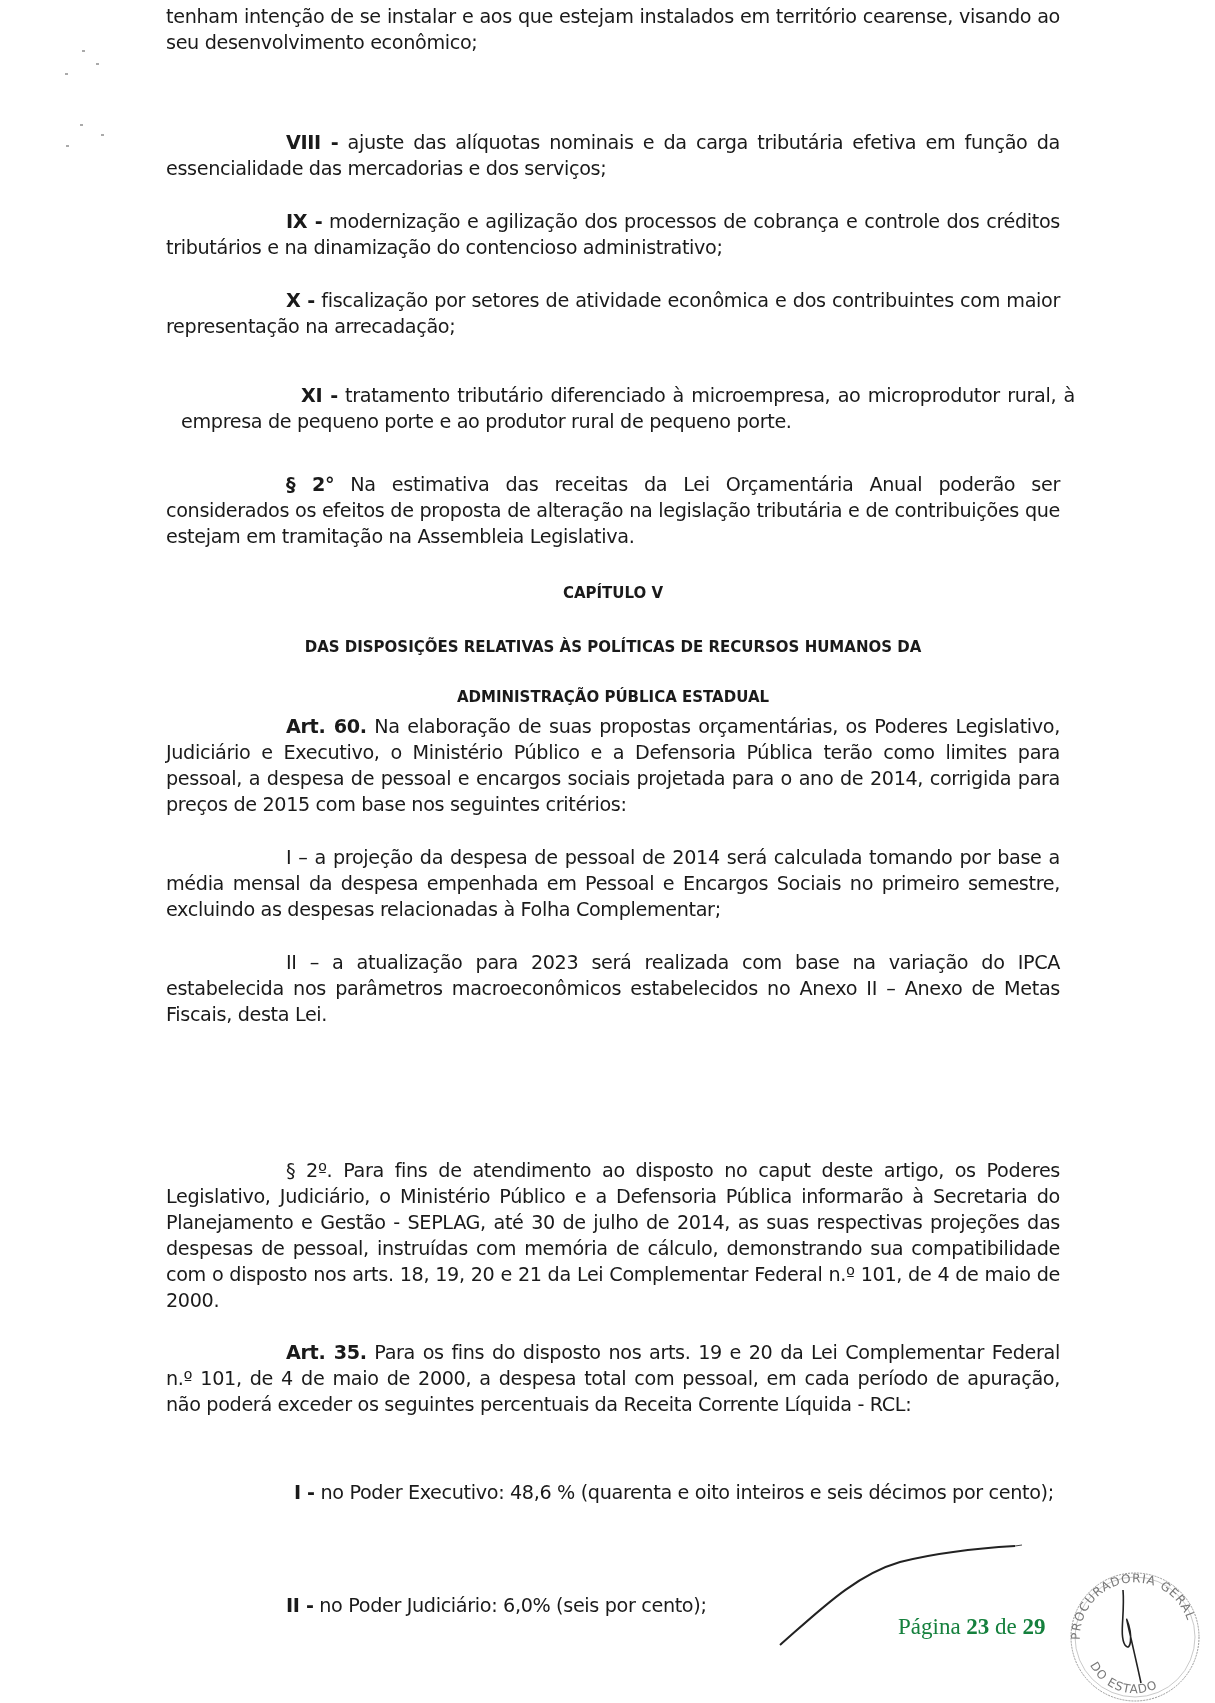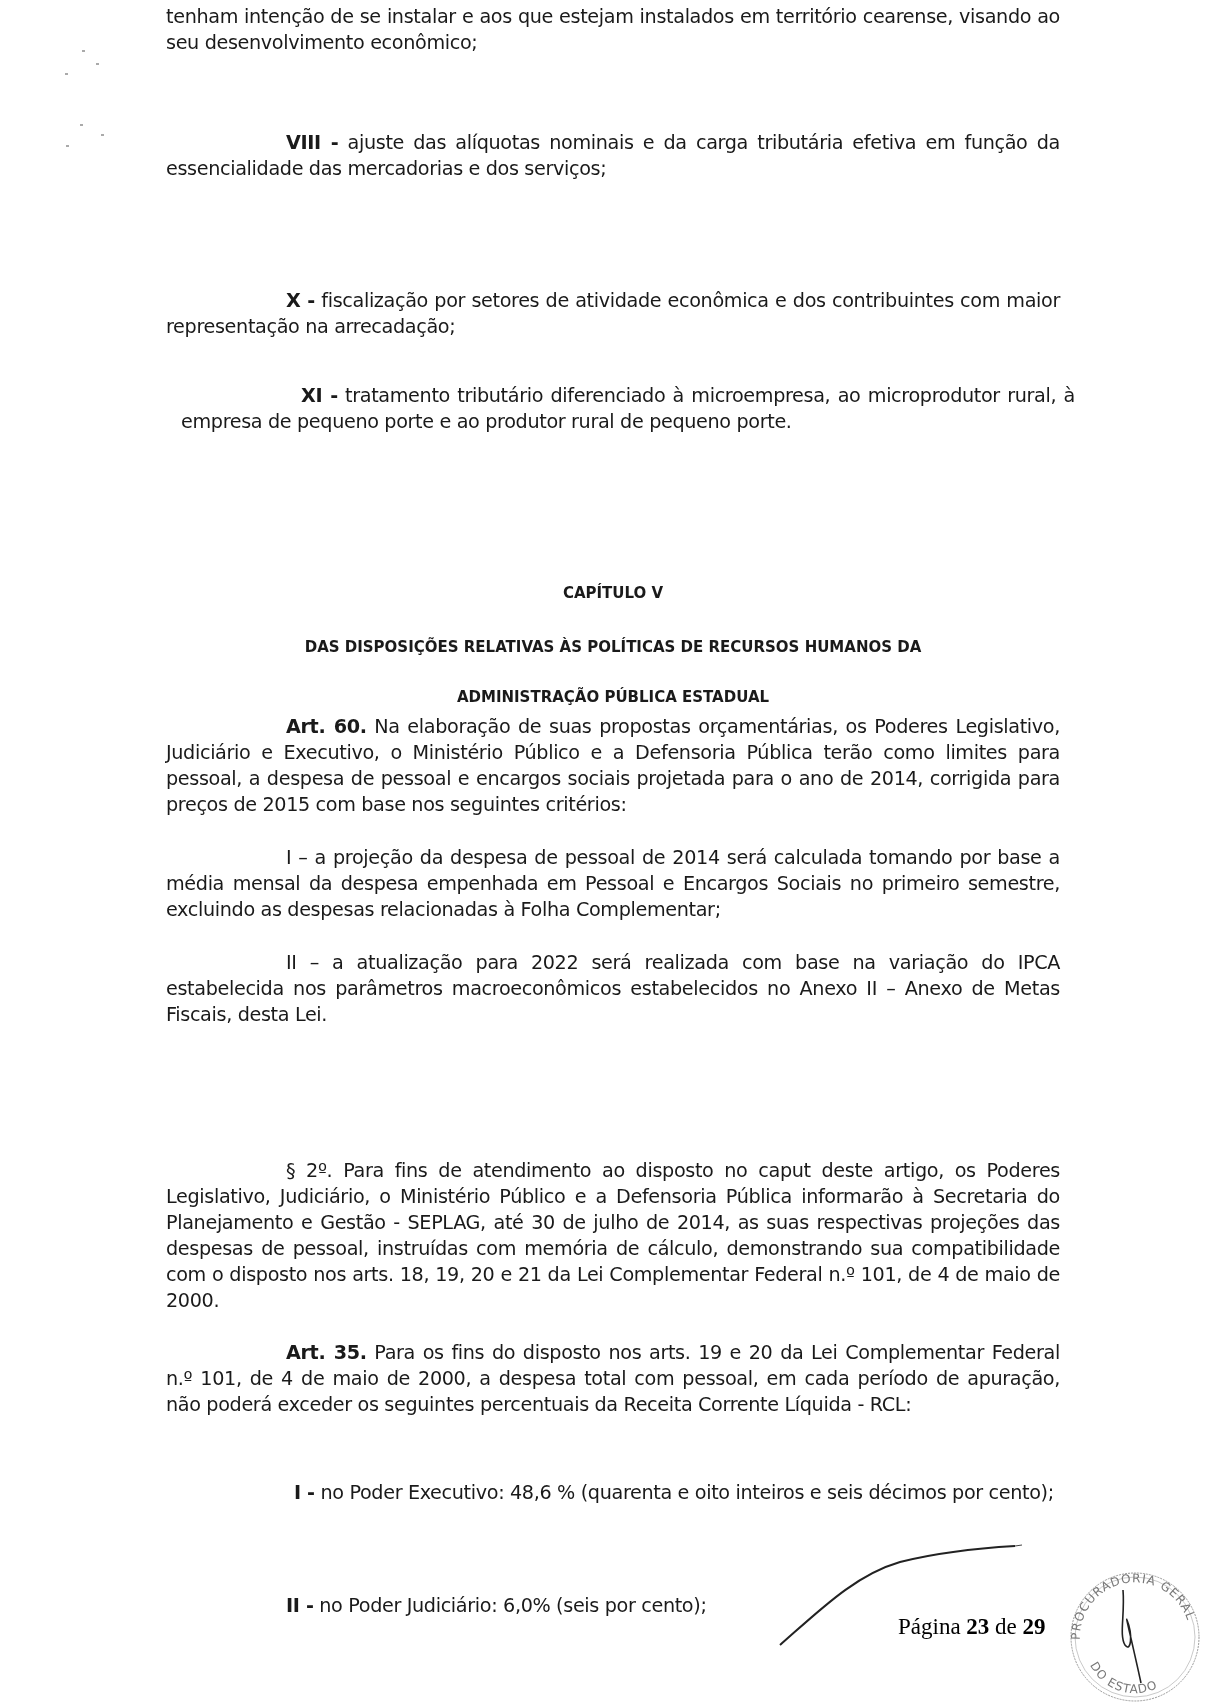--- a/index.html
+++ b/index.html
@@ -13,21 +13,21 @@
     position: absolute; left: 166px; width: 894px;
     font-size: 19.2px; line-height: 26px; letter-spacing: -0.35px;
     text-align: justify;
   }
   .indent { text-indent: 120px; }
   .b { font-weight: bold; }
   .center { text-align: center; text-indent: 0; }
   .heading { font-weight: bold; font-size: 15px; letter-spacing: 0; }
   .footer-page {
     position: absolute; left: 898px; top: 1614px;
-    font-family: "Liberation Serif", serif; font-size: 23px; color: #000000;
+    font-family: "Liberation Serif", serif; font-size: 23px; color: #15803d;
   }
   .footer-page .num { font-weight: bold; }
   .stamp { position: absolute; left: 1055px; top: 1565px; width: 155px; height: 140px; }
   .signature { position: absolute; left: 760px; top: 1540px; width: 300px; height: 110px; }
   .speck { position: absolute; width: 3px; height: 2px; background: #aaa; }
 </style>
 </head>
 <body>
 
 <div class="page">
@@ -36,35 +36,37 @@
   <span class="speck" style="left:96px;top:63px;"></span>
   <span class="speck" style="left:65px;top:73px;"></span>
   <span class="speck" style="left:80px;top:124px;"></span>
   <span class="speck" style="left:101px;top:134px;"></span>
   <span class="speck" style="left:66px;top:145px;"></span>
 
   <p class="text-block" style="top:4px;margin:0;">tenham intenção de se instalar e aos que estejam instalados em território cearense, visando ao seu desenvolvimento econômico;</p>
 
   <p class="text-block indent" style="top:130px;margin:0;"><span class="b">VIII -</span><span> ajuste das alíquotas nominais e da carga tributária efetiva em função da essencialidade das mercadorias e dos serviços;</span></p>
 
+  <p class="text-block indent" style="top:209px;margin:0;"><span class="b">IX -</span><span> modernização e agilização dos processos de cobrança e  controle dos créditos tributários e na dinamização do contencioso administrativo;</span></p>
 
   <p class="text-block indent" style="top:288px;margin:0;"><span class="b">X -</span><span> fiscalização por setores de atividade econômica e dos contribuintes com maior representação na arrecadação;</span></p>
 
   <p class="text-block indent" style="top:368px;margin:15px;"><span class="b">XI -</span><span> tratamento tributário diferenciado à microempresa, ao microprodutor rural, à empresa de pequeno porte e ao produtor rural de pequeno porte.</span></p>
 
+  <p class="text-block indent" style="top:472px;margin:0;"><span class="b">§ 2°</span><span> Na estimativa das receitas da Lei Orçamentária Anual poderão ser considerados os efeitos de proposta de alteração na legislação  tributária e de contribuições que estejam em tramitação na Assembleia Legislativa.</span></p>
 
   <div class="text-block center heading" style="top:580px;">CAPÍTULO V</div>
   <div class="text-block center heading" style="top:634px;">DAS DISPOSIÇÕES RELATIVAS ÀS POLÍTICAS DE RECURSOS HUMANOS DA</div>
   <div class="text-block center heading" style="top:684px;">ADMINISTRAÇÃO PÚBLICA ESTADUAL</div>
 
   <p class="text-block indent" style="top:714px;margin:0;"><span class="b">Art. 60.</span><span> Na elaboração de suas propostas orçamentárias, os Poderes Legislativo, Judiciário e Executivo, o Ministério Público e a Defensoria Pública terão como limites para pessoal, a despesa de pessoal e encargos sociais projetada para o ano de 2014, corrigida para preços de 2015 com base nos seguintes critérios:</span></p>
 
   <p class="text-block indent" style="top:845px;margin:0;">I – a projeção da despesa de pessoal de 2014 será calculada tomando por base a média mensal da despesa empenhada em Pessoal e Encargos Sociais no primeiro semestre, excluindo as despesas relacionadas à Folha Complementar;</p>
 
-  <p class="text-block indent" style="top:950px;margin:0;">II – a atualização para 2022 será realizada com base na variação do IPCA estabelecida nos parâmetros macroeconômicos estabelecidos no Anexo II – Anexo de Metas Fiscais, desta Lei.</p>
+  <p class="text-block indent" style="top:950px;margin:0;">II – a atualização para 2023 será realizada com base na variação do IPCA estabelecida nos parâmetros macroeconômicos estabelecidos no Anexo II – Anexo de Metas Fiscais, desta Lei.</p>
 
 
   <p class="text-block indent" style="top:1158px;margin:0;">§ 2º. Para fins de atendimento ao disposto no caput deste artigo, os Poderes Legislativo, Judiciário, o Ministério Público e a Defensoria Pública informarão à Secretaria do Planejamento e Gestão - SEPLAG, até 30 de julho de 2014, as suas respectivas projeções das despesas de  pessoal, instruídas  com memória de cálculo, demonstrando  sua  compatibilidade com o disposto nos arts. 18, 19, 20 e 21 da Lei Complementar Federal n.º 101, de 4 de maio de 2000.</p>
 
   <p class="text-block indent" style="top:1340px;margin:0;"><span class="b">Art. 35.</span><span> Para os fins do disposto nos arts. 19 e 20 da Lei Complementar Federal n.º 101, de 4 de maio de 2000, a despesa total  com pessoal, em cada período de apuração, não poderá exceder os  seguintes percentuais da Receita Corrente Líquida - RCL:</span></p>
 
   <p class="text-block indent" style="top:1472px;margin:8px;"><span class="b">I -</span><span> no Poder Executivo: 48,6 % (quarenta e oito inteiros e seis décimos por cento);</span></p>
 
   <p class="text-block indent" style="top:1593px;margin:0;"><span class="b">II -</span><span> no Poder Judiciário: 6,0% (seis por cento);</span></p>
 

